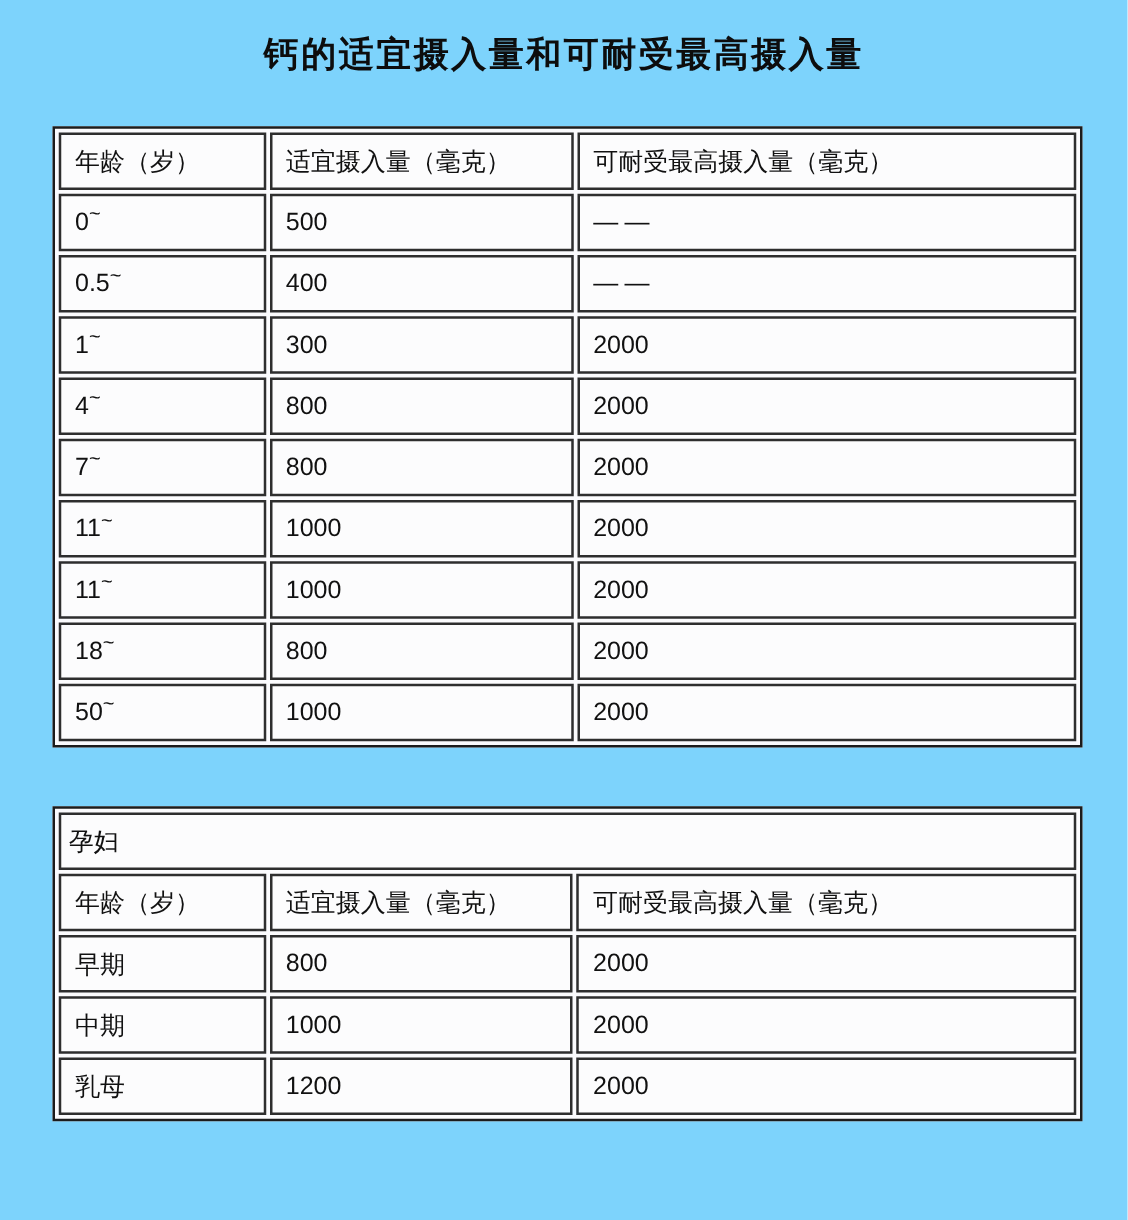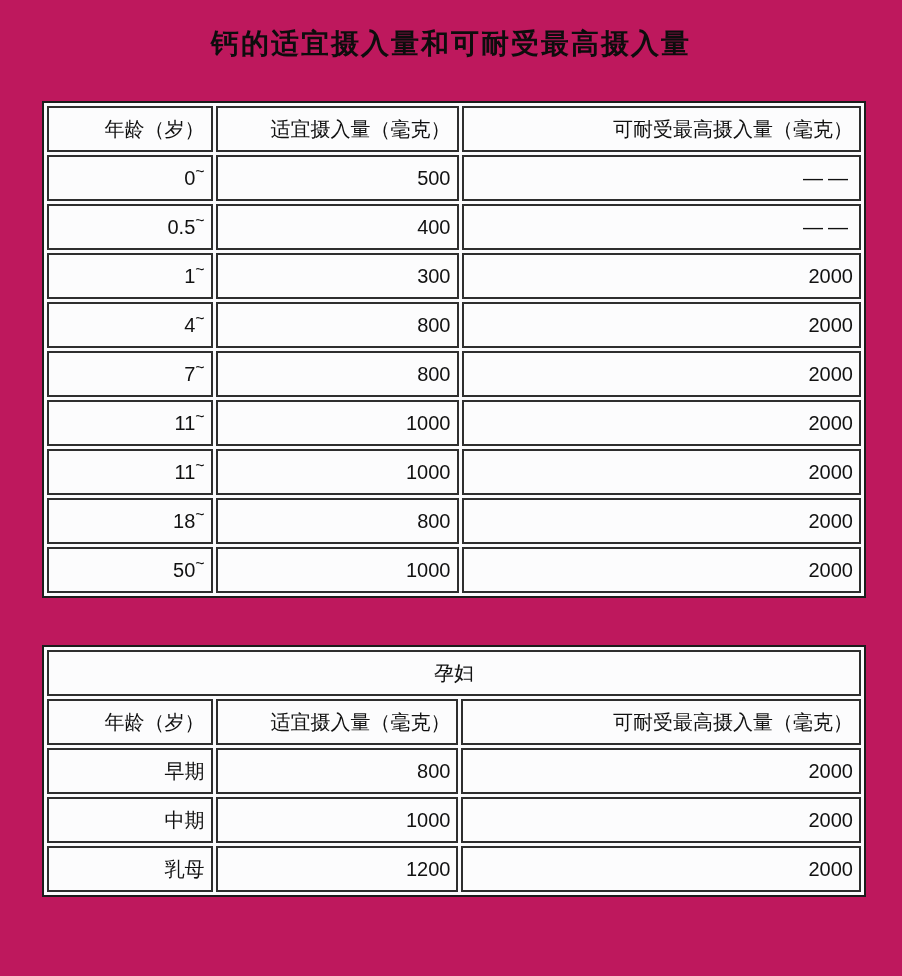--- a/index.html
+++ b/index.html
@@ -8,21 +8,21 @@
     background: #fafafb;
     width: 902px;
     height: 976px;
     font-family: "Liberation Sans", "DejaVu Sans", sans-serif;
     color: #111111;
   }
   .page {
     width: 902px;
     height: 976px;
     position: relative;
-    background: #be185d;
+    background: #7dd3fc;
     overflow: hidden;
   }
   .page-title {
     padding-top: 27px;
     margin: 0 0 0 0;
     text-align: center;
     font-size: 28px;
     font-weight: bold;
     letter-spacing: 2px;
     color: #0d0d0d;
@@ -42,27 +42,26 @@
   col.c1 { width: 165px; }
   col.c2 { width: 242px; }
   col.c3 { width: 398px; }
   td, th {
     border: 2px solid #2e2e2e;
     background: #fcfcfd;
     height: 42px;
     padding: 0 6px 0 11px;
     font-size: 20px;
     font-weight: normal;
-    text-align: right;
+    text-align: left;
     vertical-align: middle;
     white-space: nowrap;
     overflow: hidden;
   }
   td.caption-cell {
-    text-align: center;
     padding-left: 6px;
     font-family: Liberation Serif, serif;
   }
   .sup {
     vertical-align: super;
     font-size: 0.8em;
     line-height: 0;
   }
   .dash {
     letter-spacing: 5px;

